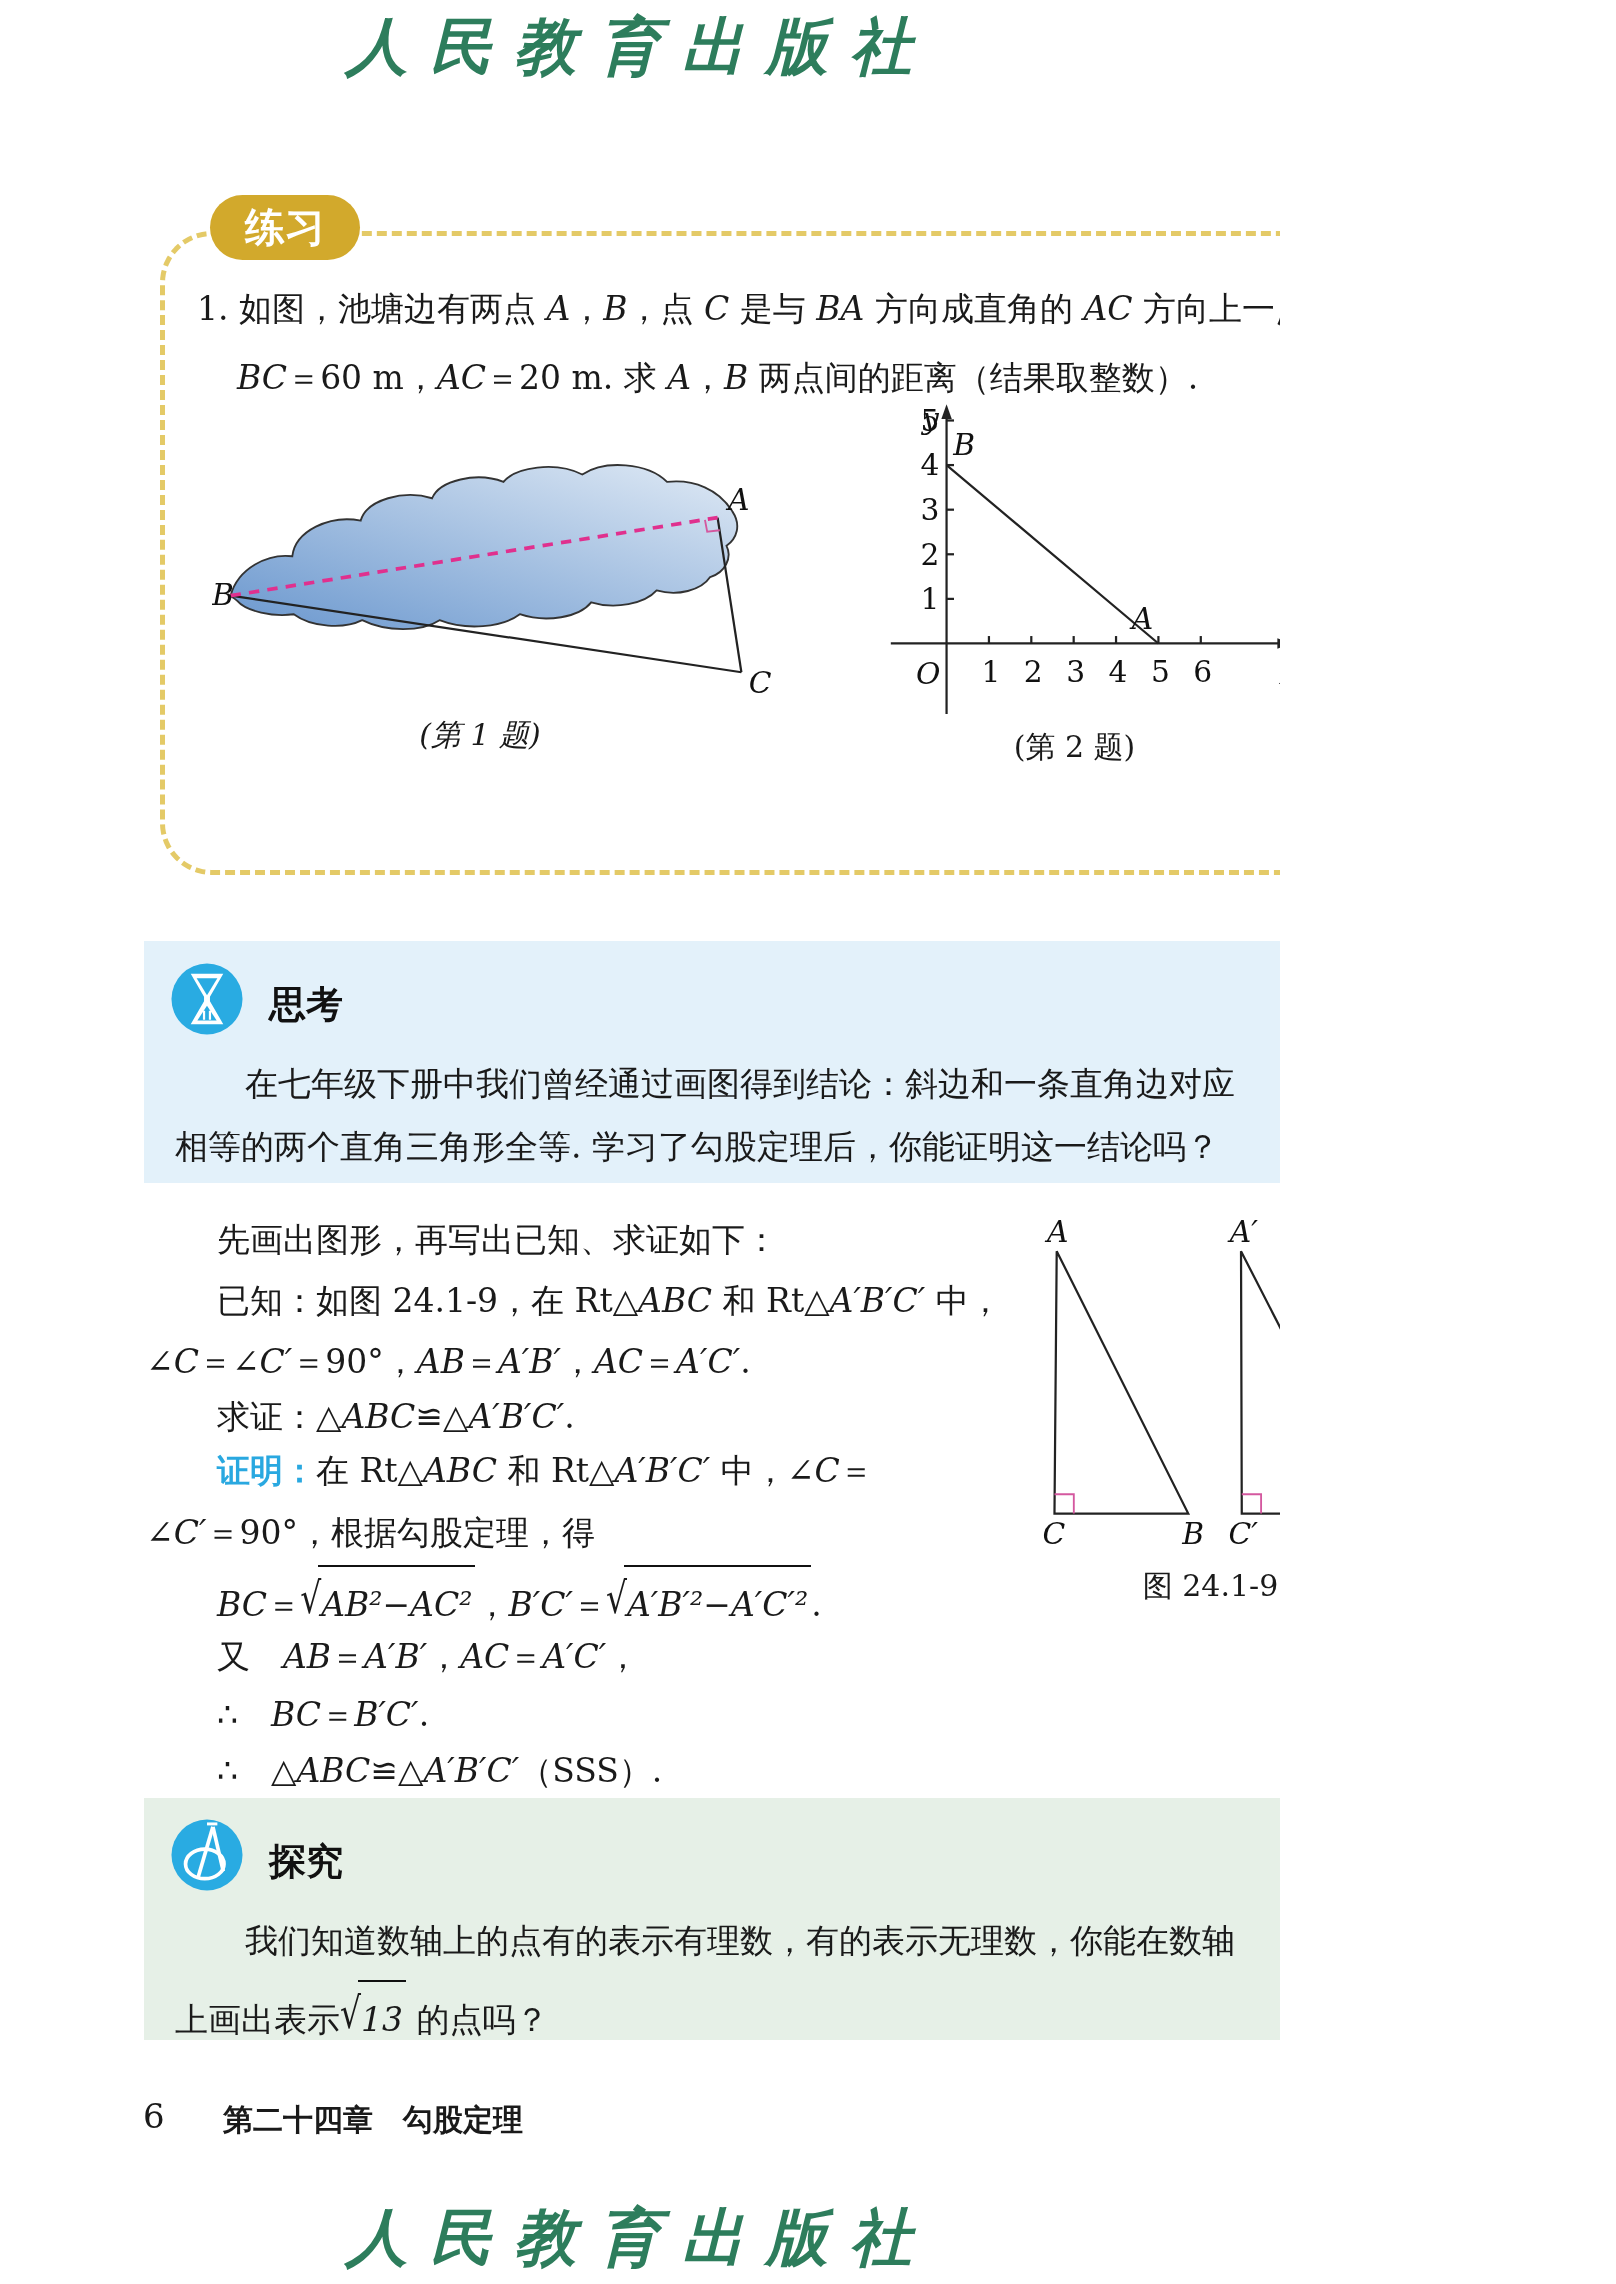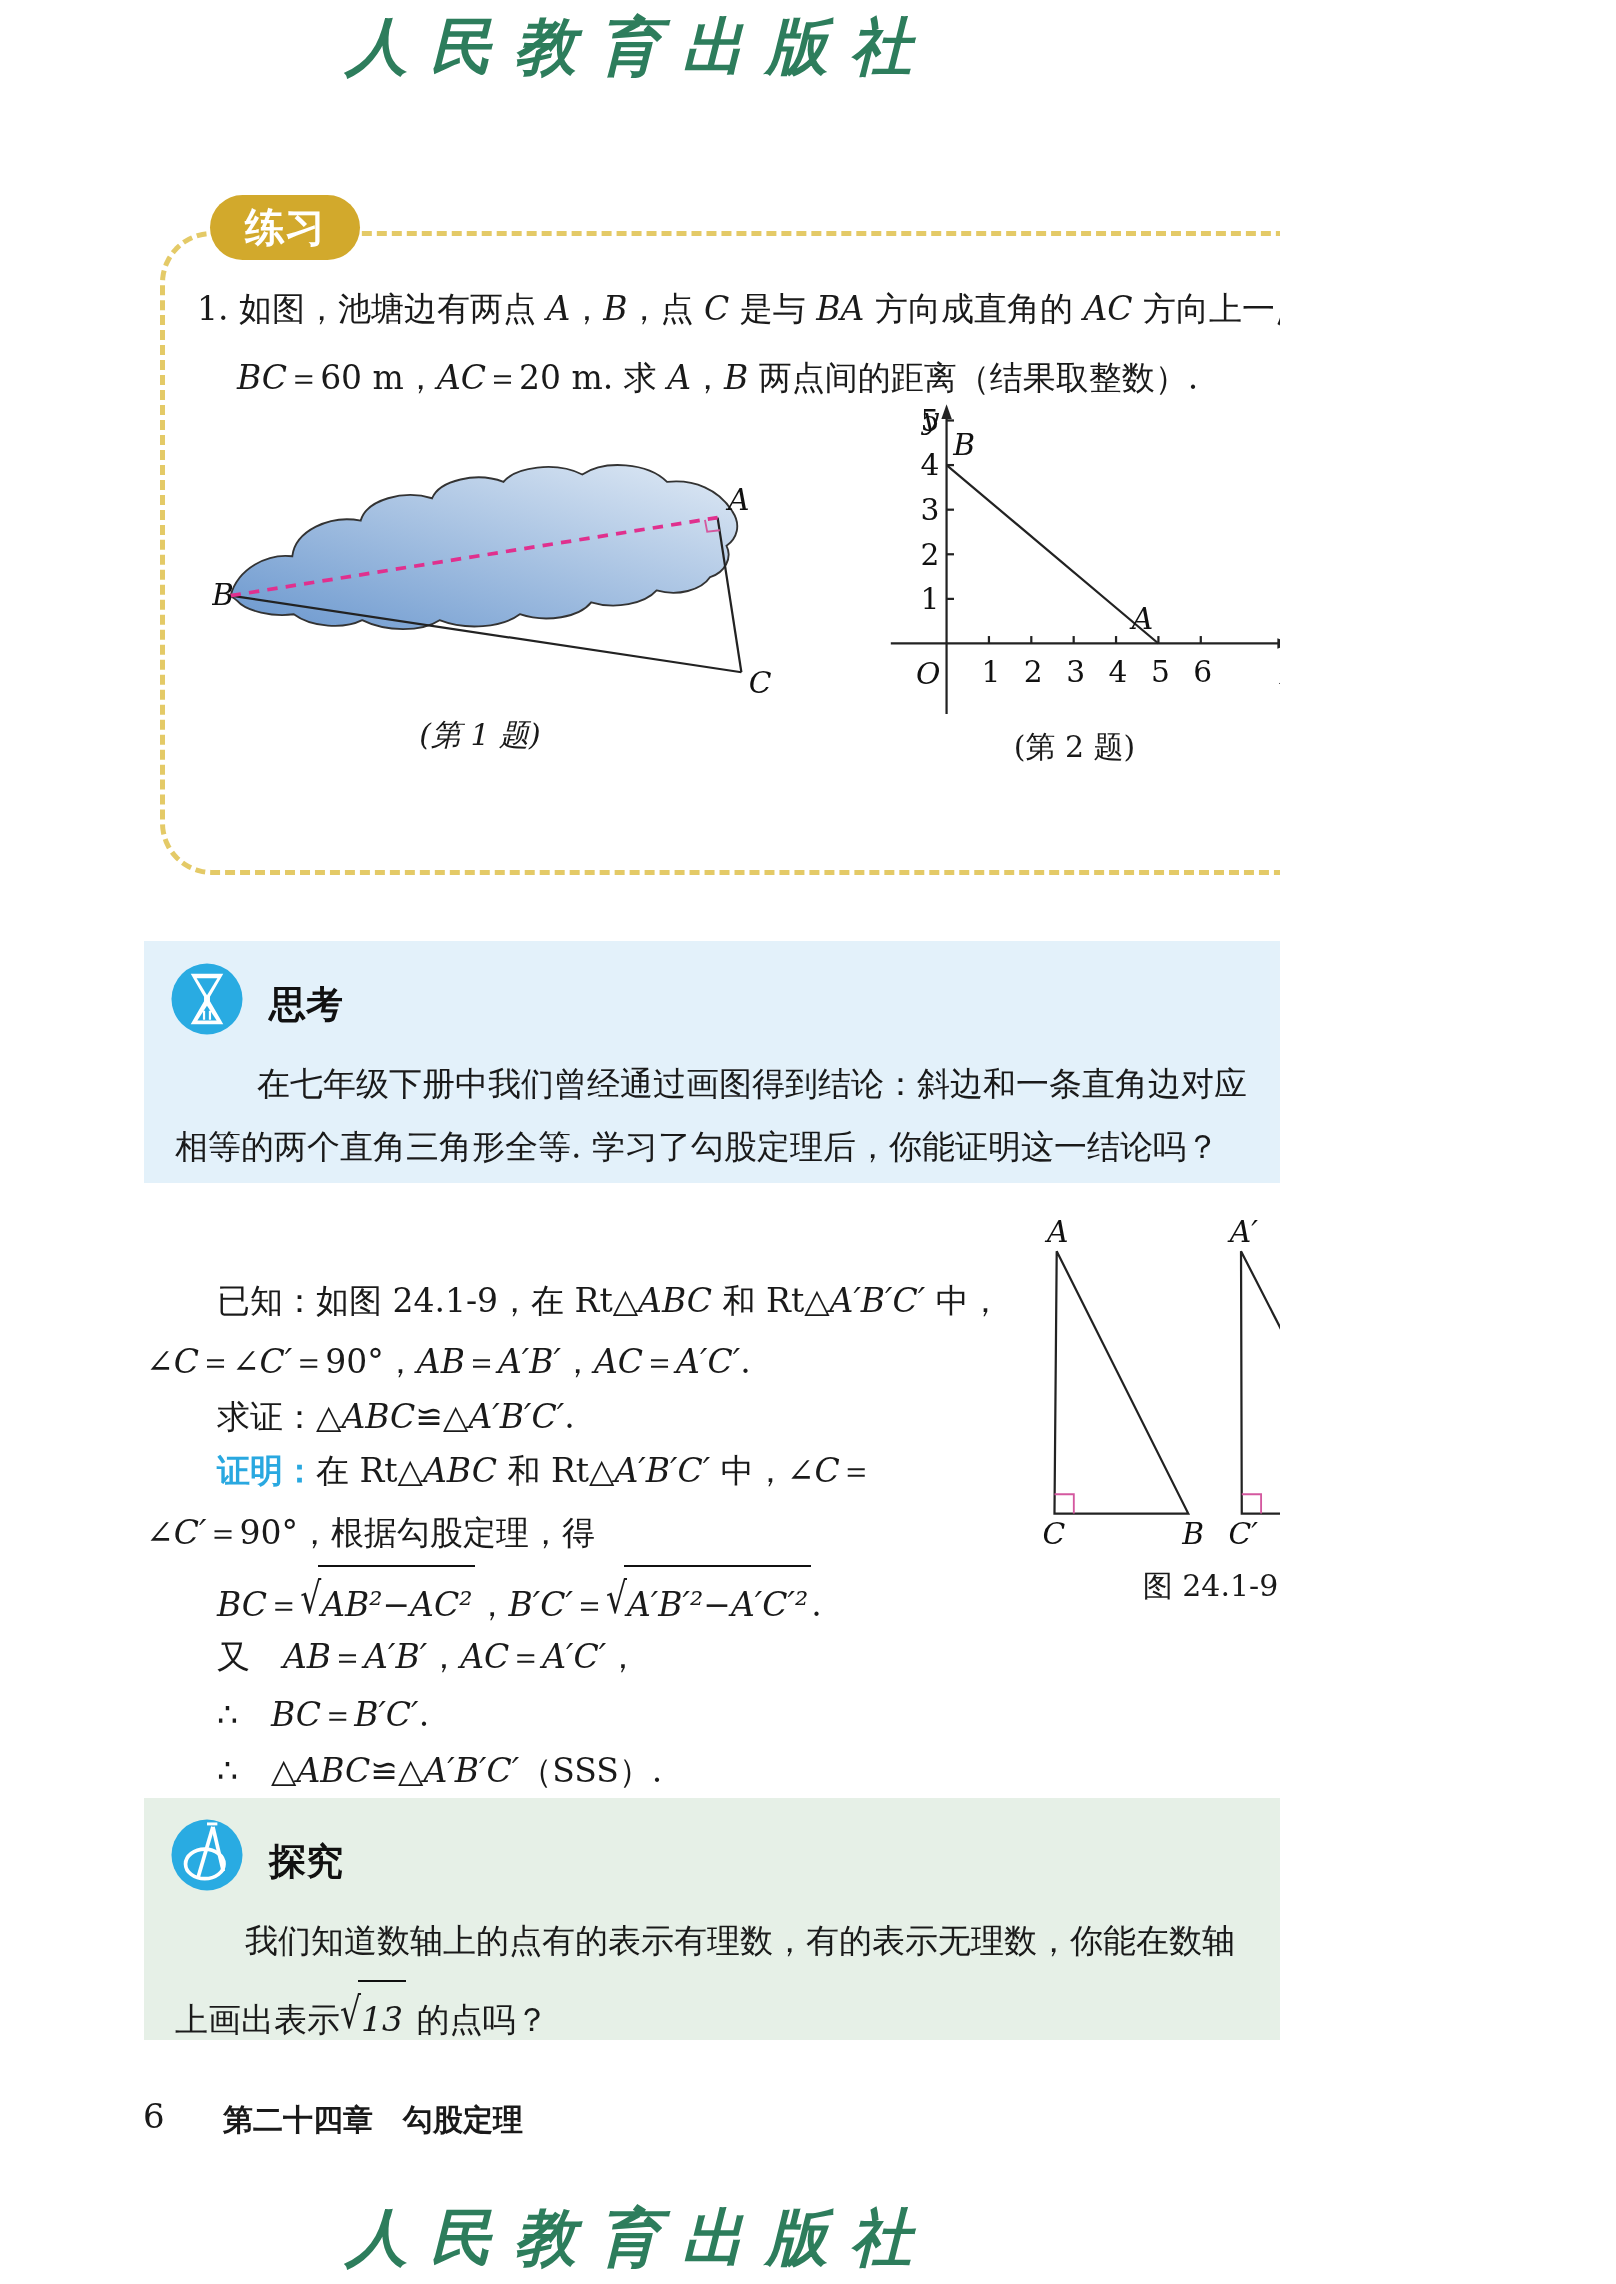--- a/index.html
+++ b/index.html
@@ -129,23 +129,24 @@
 
   <div class="panel panel-think"></div>
   <svg class="abs" style="left:170px; top:962px;" width="74" height="74" viewBox="0 0 100 100">
     <circle cx="50" cy="50" r="48" fill="#29abe2"></circle>
     <path d="M28 16 L72 16 L54 47 L54 53 L72 84 L28 84 L46 53 L46 47 Z" fill="#ffffff"></path>
     <path d="M36 22 L64 22 L50 45 Z" fill="#29abe2"></path>
     <path d="M50 59 L63 79 L37 79 Z" fill="#29abe2"></path>
     <path d="M46 66 L46 78 M54 66 L54 78" stroke="#ffffff" stroke-width="3"></path>
   </svg>
   <div class="panel-title" style="left:269px; top:980px;">思考</div>
-  <div class="line" style="left:245px; top:1062px;margin-left:12px;"><span class="cn">在七年级下册中我们曾经通过画图得到结论：斜边和一条直角边对应</span></div>
+  <div class="line" style="left:245px; top:1062px;"><span class="cn">在七年级下册中我们曾经通过画图得到结论：斜边和一条直角边对应</span></div>
   <div class="line" style="left:175px; top:1125px;"><span class="cn">相等的两个直角三角形全等. 学习了勾股定理后，你能证明这一结论吗？</span></div>
 
+  <div class="line" style="left:217px; top:1218px;"><span class="cn">先画出图形，再写出已知、求证如下：</span></div>
   <div class="line" style="left:217px; top:1279px;"><span class="cn">已知：如图 24.1-9，在 </span><span class="r">Rt△</span><span class="m">ABC</span><span class="cn"> 和 </span><span class="r">Rt△</span><span class="m">A′B′C′</span><span class="cn"> 中，</span></div>
   <div class="line" style="left:146px; top:1340px;"><span class="r">∠</span><span class="m">C</span><span class="cn">＝</span><span class="r">∠</span><span class="m">C′</span><span class="cn">＝</span><span class="r">90°</span><span class="cn">，</span><span class="m">AB</span><span class="cn">＝</span><span class="m">A′B′</span><span class="cn">，</span><span class="m">AC</span><span class="cn">＝</span><span class="m">A′C′</span><span class="r">.</span></div>
   <div class="line" style="left:217px; top:1395px;"><span class="cn">求证：</span><span class="r">△</span><span class="m">ABC</span><span class="r">≌</span><span class="r">△</span><span class="m">A′B′C′</span><span class="r">.</span></div>
   <div class="line" style="left:217px; top:1449px;"><span class="blue">证明：</span><span class="cn">在 </span><span class="r">Rt△</span><span class="m">ABC</span><span class="cn"> 和 </span><span class="r">Rt△</span><span class="m">A′B′C′</span><span class="cn"> 中，</span><span class="r">∠</span><span class="m">C</span><span class="cn">＝</span></div>
   <div class="line" style="left:146px; top:1511px;"><span class="r">∠</span><span class="m">C′</span><span class="cn">＝</span><span class="r">90°</span><span class="cn">，根据勾股定理，得</span></div>
   <div class="line" style="left:217px; top:1565px;"><span class="m">BC</span><span class="cn">＝</span><span class="rad">√</span><span class="m vin">AB²−AC²</span><span class="cn">，</span><span class="m">B′C′</span><span class="cn">＝</span><span class="rad">√</span><span class="m vin">A′B′²−A′C′²</span><span class="r">.</span></div>
   <div class="line" style="left:217px; top:1635px;"><span class="cn">又　</span><span class="m">AB</span><span class="cn">＝</span><span class="m">A′B′</span><span class="cn">，</span><span class="m">AC</span><span class="cn">＝</span><span class="m">A′C′</span><span class="cn">，</span></div>
   <div class="line" style="left:217px; top:1693px;"><span class="r">∴　</span><span class="m">BC</span><span class="cn">＝</span><span class="m">B′C′</span><span class="r">.</span></div>
   <div class="line" style="left:217px; top:1749px;"><span class="r">∴　</span><span class="r">△</span><span class="m">ABC</span><span class="r">≌</span><span class="r">△</span><span class="m">A′B′C′</span><span class="cn">（SSS）.</span></div>
 

